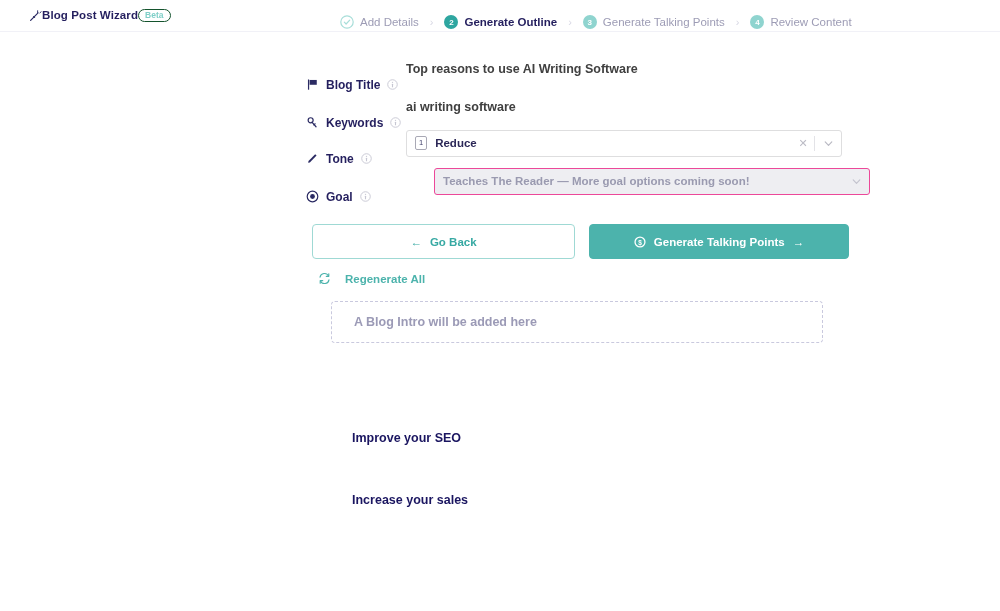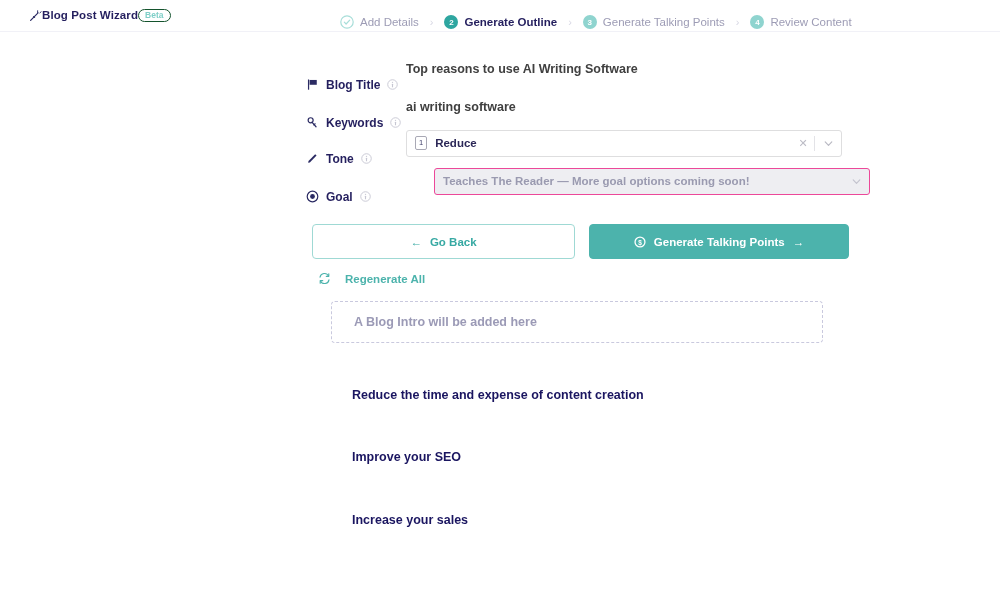--- a/index.html
+++ b/index.html
@@ -355,21 +355,20 @@
     </span>
     <span>Regenerate All</span>
   </div>
 
   <div class="outline">
 
     <div class="ph-box">A Blog Intro will be added here</div>
 
     <div class="items">
       <div class="item-sp"></div>
-      <div class="item">Reduce the time and expense of content creation</div>
       <div class="item-sp"></div>
       <div class="item">Improve your SEO</div>
       <div class="item-sp"></div>
       <div class="item">Increase your sales</div>
       <div class="item-sp"></div>
       <div class="item-sp-last"></div>
 
     </div>
 
   </div>

